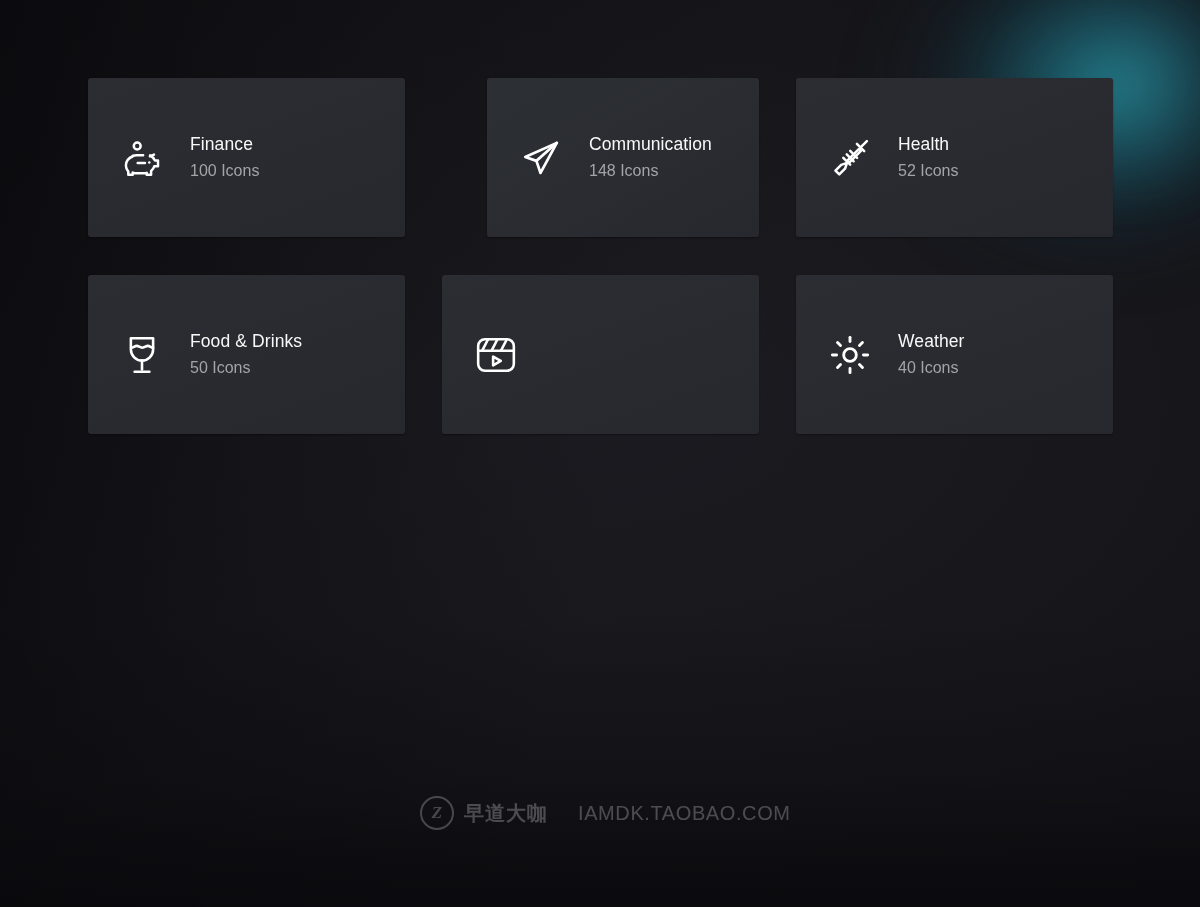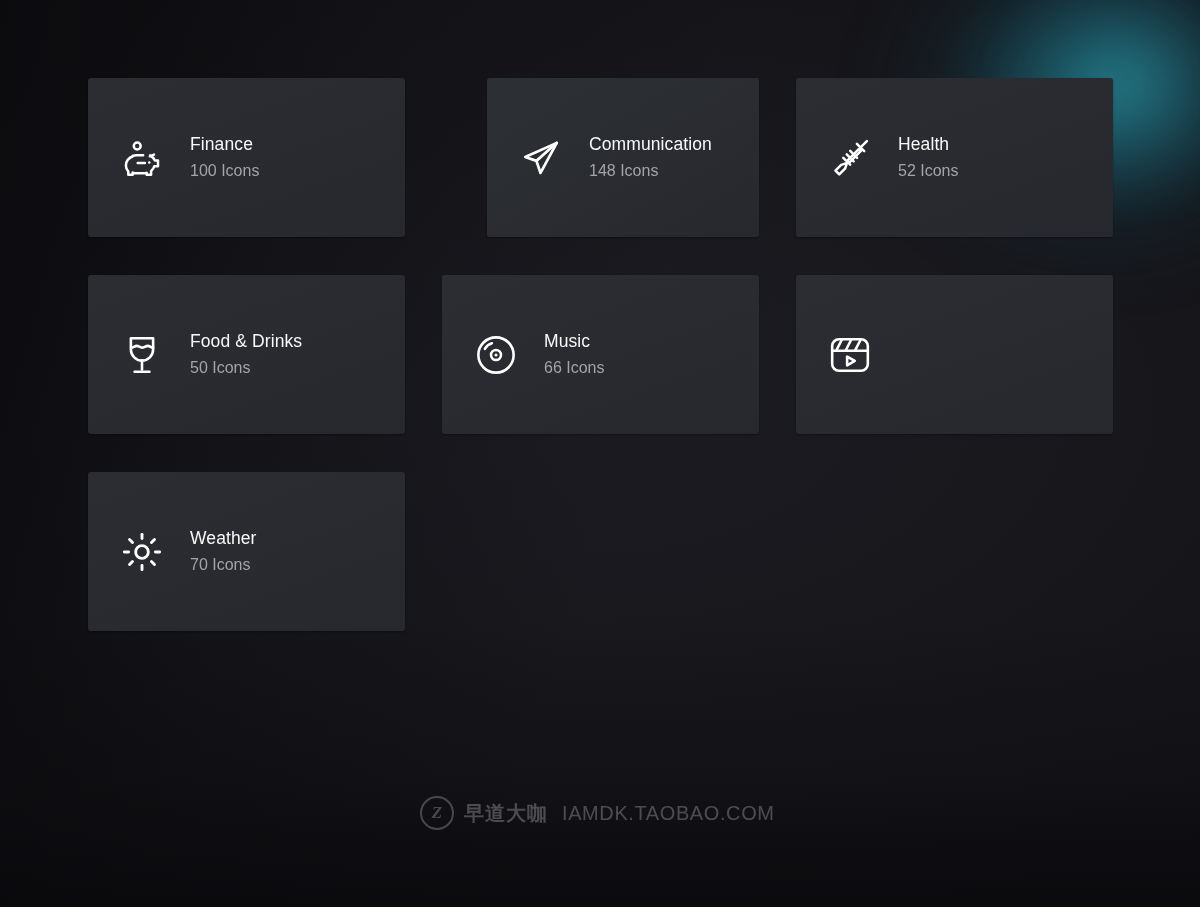--- a/index.html
+++ b/index.html
@@ -165,21 +165,21 @@
     font-weight: bold;
     color: #d6d7da;
     letter-spacing: 1px;
     font-family: "DejaVu Sans", sans-serif;
   }
   #wm-url {
     font-size: 20px;
     font-weight: normal;
     color: #d6d7da;
     letter-spacing: 0.6px;
-    margin-left: 4px;
+    margin-left: 20px;
   }
 </style>
 </head>
 <body>
 
 <div id="stage">
 
   <div id="bg-base"></div>
   <div id="bg-glow"></div>
   <div id="bg-glow2"></div>
@@ -254,36 +254,20 @@
           </svg>
         </span>
         <div class="card-text">
           <div class="card-title">Food &amp; Drinks</div>
           <div class="card-sub">50 Icons</div>
         </div>
       </div>
     </div>
 
 
-    <div class="card">
-      <div class="card-inner">
-        <span class="icon-wrap">
-          <svg width="46" height="46" viewBox="0 0 48 48" fill="none" stroke="currentColor" stroke-width="2.7" stroke-linecap="round" stroke-linejoin="round">
-            <circle cx="24" cy="24" r="18.4"></circle>
-            <circle cx="24" cy="24" r="5.2"></circle>
-            <circle cx="24" cy="24" r="1.6" fill="currentColor" stroke="none"></circle>
-            <path d="M12.4 17.5c1.6-2.8 4.2-4.9 7.3-5.8"></path>
-          </svg>
-        </span>
-        <div class="card-text">
-          <div class="card-title">Music</div>
-          <div class="card-sub">66 Icons</div>
-        </div>
-      </div>
-    </div>
 
 
 
     <div class="card">
       <div class="card-inner">
         <span class="icon-wrap">
           <svg width="46" height="46" viewBox="0 0 48 48" fill="none" stroke="currentColor" stroke-width="2.7" stroke-linecap="round" stroke-linejoin="round">
             <rect x="5.4" y="7.6" width="37.2" height="32.8" rx="7"></rect>
             <path d="M5.4 19.6h37.2"></path>
             <path d="M15.6 7.8 9.6 19.4"></path>
@@ -305,21 +289,21 @@
             <path d="M5.6 24h4.4"></path>
             <path d="M38 24h4.4"></path>
             <path d="M11 11 14.1 14.1"></path>
             <path d="M33.9 33.9 37 37"></path>
             <path d="M37 11 33.9 14.1"></path>
             <path d="M14.1 33.9 11 37"></path>
           </svg>
         </span>
         <div class="card-text">
           <div class="card-title">Weather</div>
-          <div class="card-sub">70 Icons</div>
+          <div class="card-sub">40 Icons</div>
         </div>
       </div>
     </div>
 
   </div>
 
   <div id="watermark">
     <div id="wm-logo">Z</div>
     <div id="wm-cn">早道大咖</div>
     <div id="wm-url">IAMDK.TAOBAO.COM</div>

